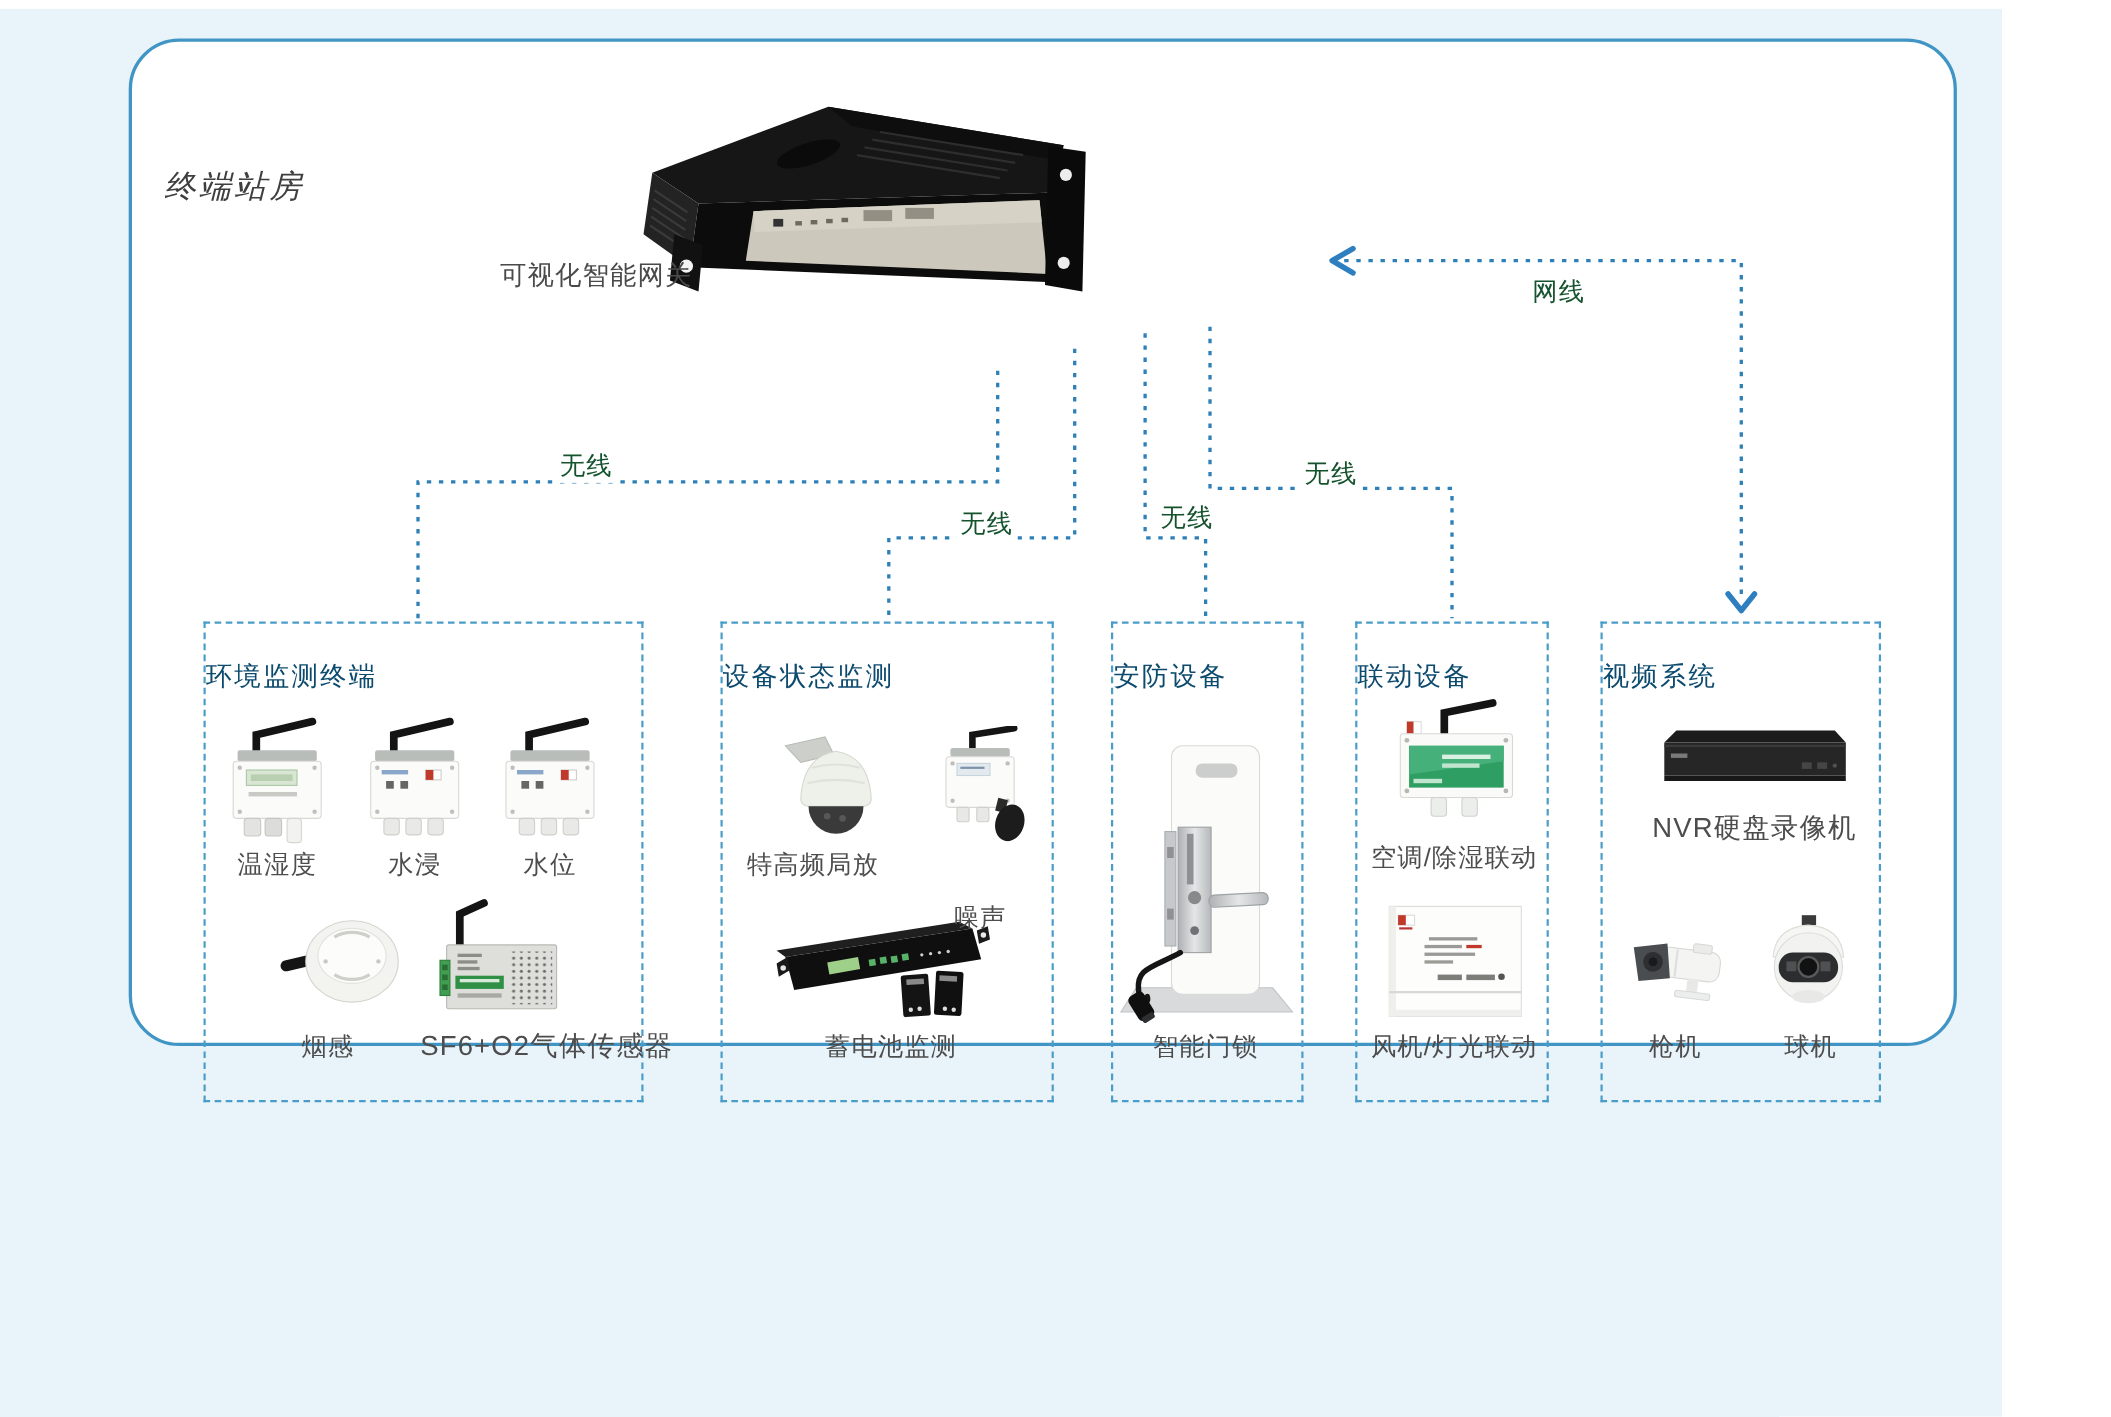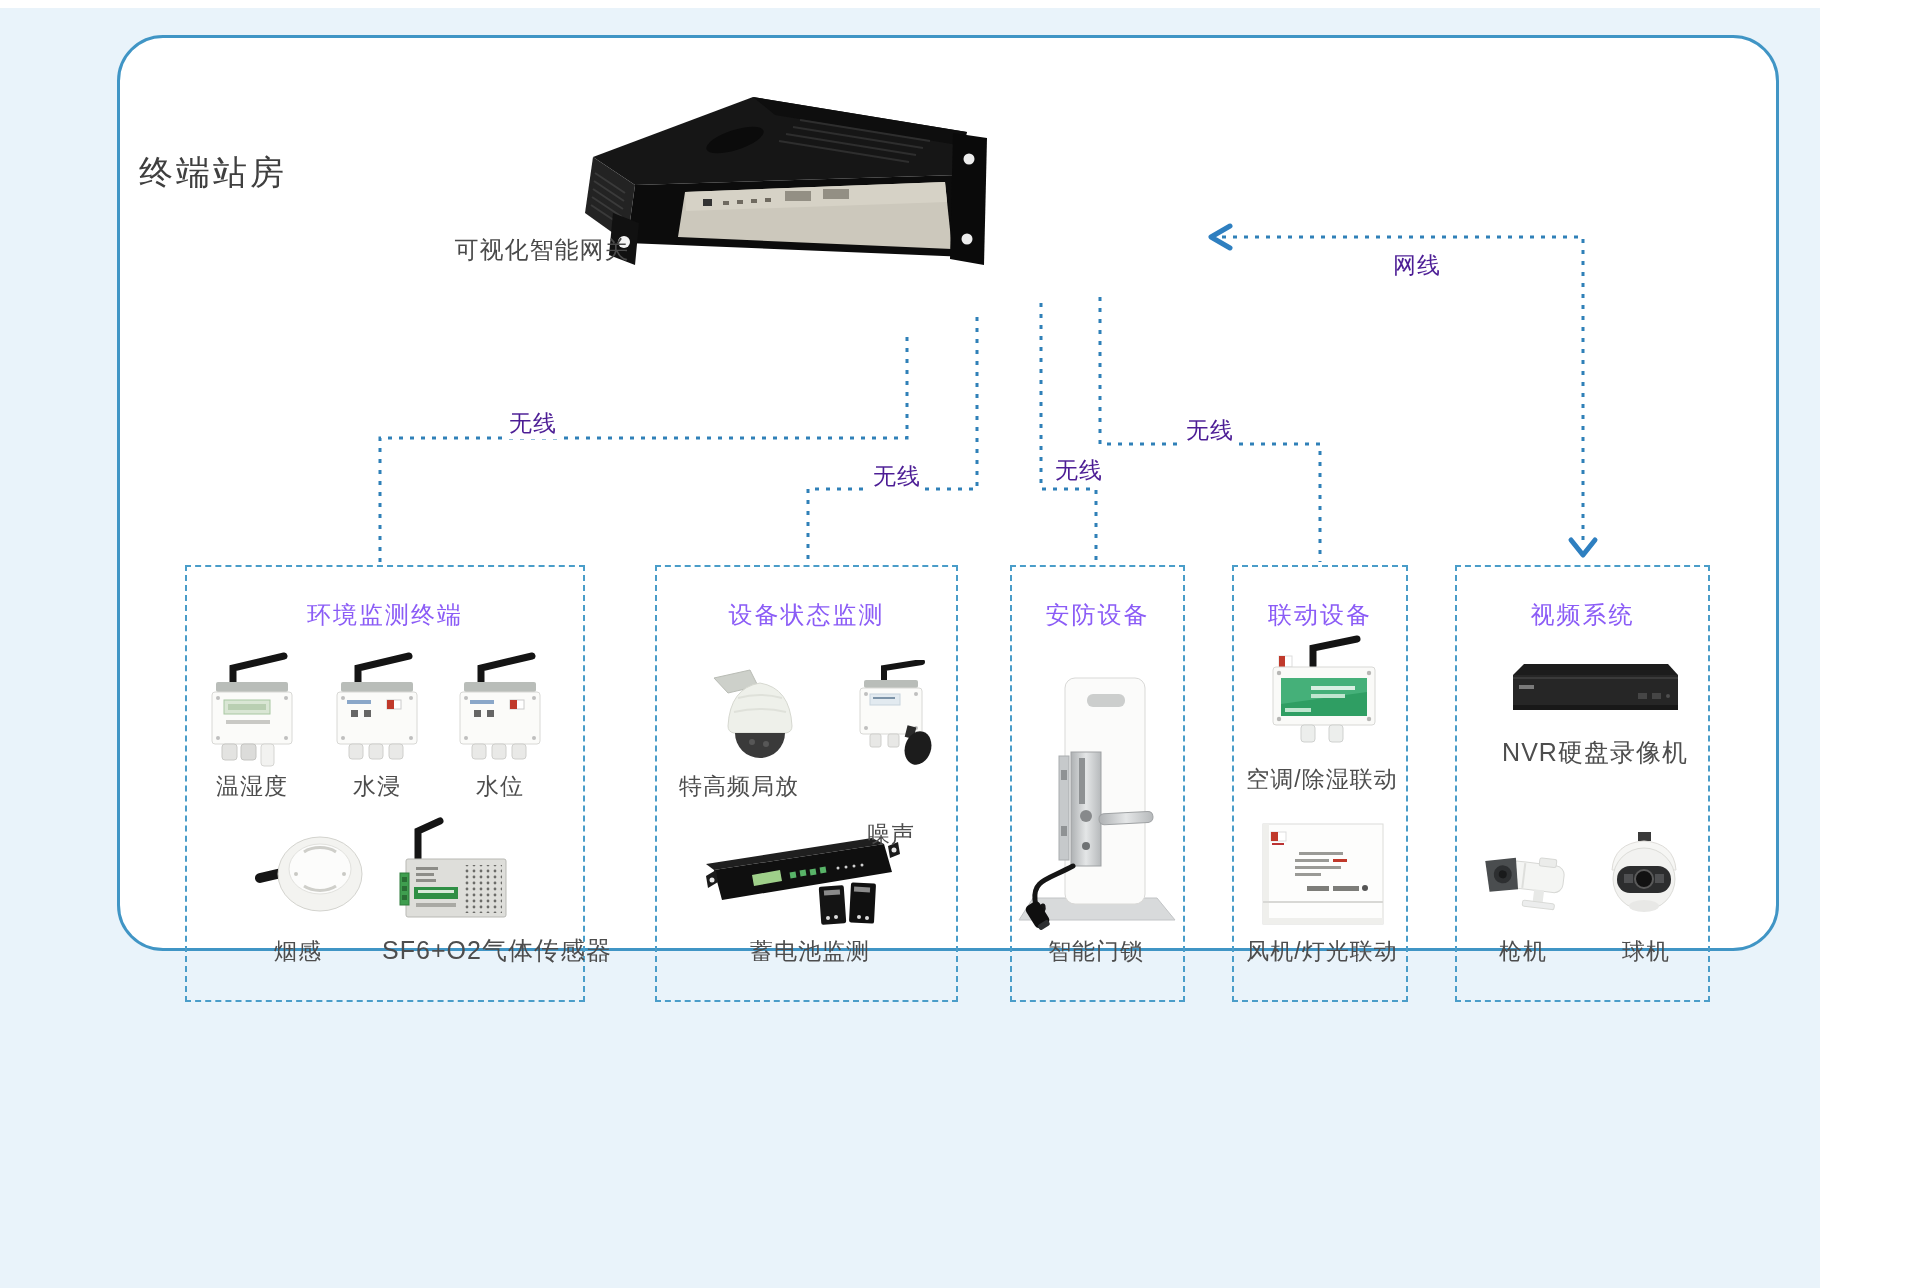--- a/index.html
+++ b/index.html
@@ -7,37 +7,37 @@
     position:relative;width:1919px;height:1288px;background:#ffffff;overflow:hidden;
     font-family:"Liberation Sans","DejaVu Sans",sans-serif;
   }
   .bg-band{position:absolute;left:0;top:8px;width:1820px;height:1280px;background:#e9f3fa;}
   .panel{
     position:absolute;left:117px;top:35px;width:1656px;height:910px;
     background:#ffffff;border:3px solid #4095c5;border-radius:46px;
   }
   .page-title{
     position:absolute;top:150px;left:213px;transform:translateX(-50%);
-    font-size:34px;color:#3f3f3f;letter-spacing:3px;white-space:nowrap;
+    font-size:29px;color:#3f3f3f;letter-spacing:3px;white-space:nowrap;font-style:italic;
   }
   .gw-label{
     position:absolute;top:234px;left:542px;transform:translateX(-50%);
     font-size:24px;color:#4a4a4a;letter-spacing:1px;white-space:nowrap;
   }
   .conn-label{
-    position:absolute;transform:translateX(-50%);font-size:23px;color:#4c1d95;
+    position:absolute;transform:translateX(-50%);font-size:23px;color:#14532d;
     letter-spacing:1px;white-space:nowrap;background:#fff;padding:0 4px;
   }
   .group{
     position:absolute;top:565px;height:437px;
     border:2px dashed #4a9dc9;background:transparent;box-sizing:border-box;
   }
   .group-title{
-    display:block;text-align:center;margin-top:32px;
-    font-size:24px;color:#8b5cf6;letter-spacing:2px;
+    display:block;margin-top:32px;
+    font-size:24px;color:#0c4a6e;letter-spacing:2px;
   }
   .item-label{
     position:absolute;transform:translateX(-50%);font-size:23px;color:#4d4d4d;
     letter-spacing:1px;white-space:nowrap;
   }
   .item-label.big{font-size:25px;}
   .dev{position:absolute;}
   svg{display:block;}
   .overlay{position:absolute;left:0;top:0;pointer-events:none;}
 </style>

